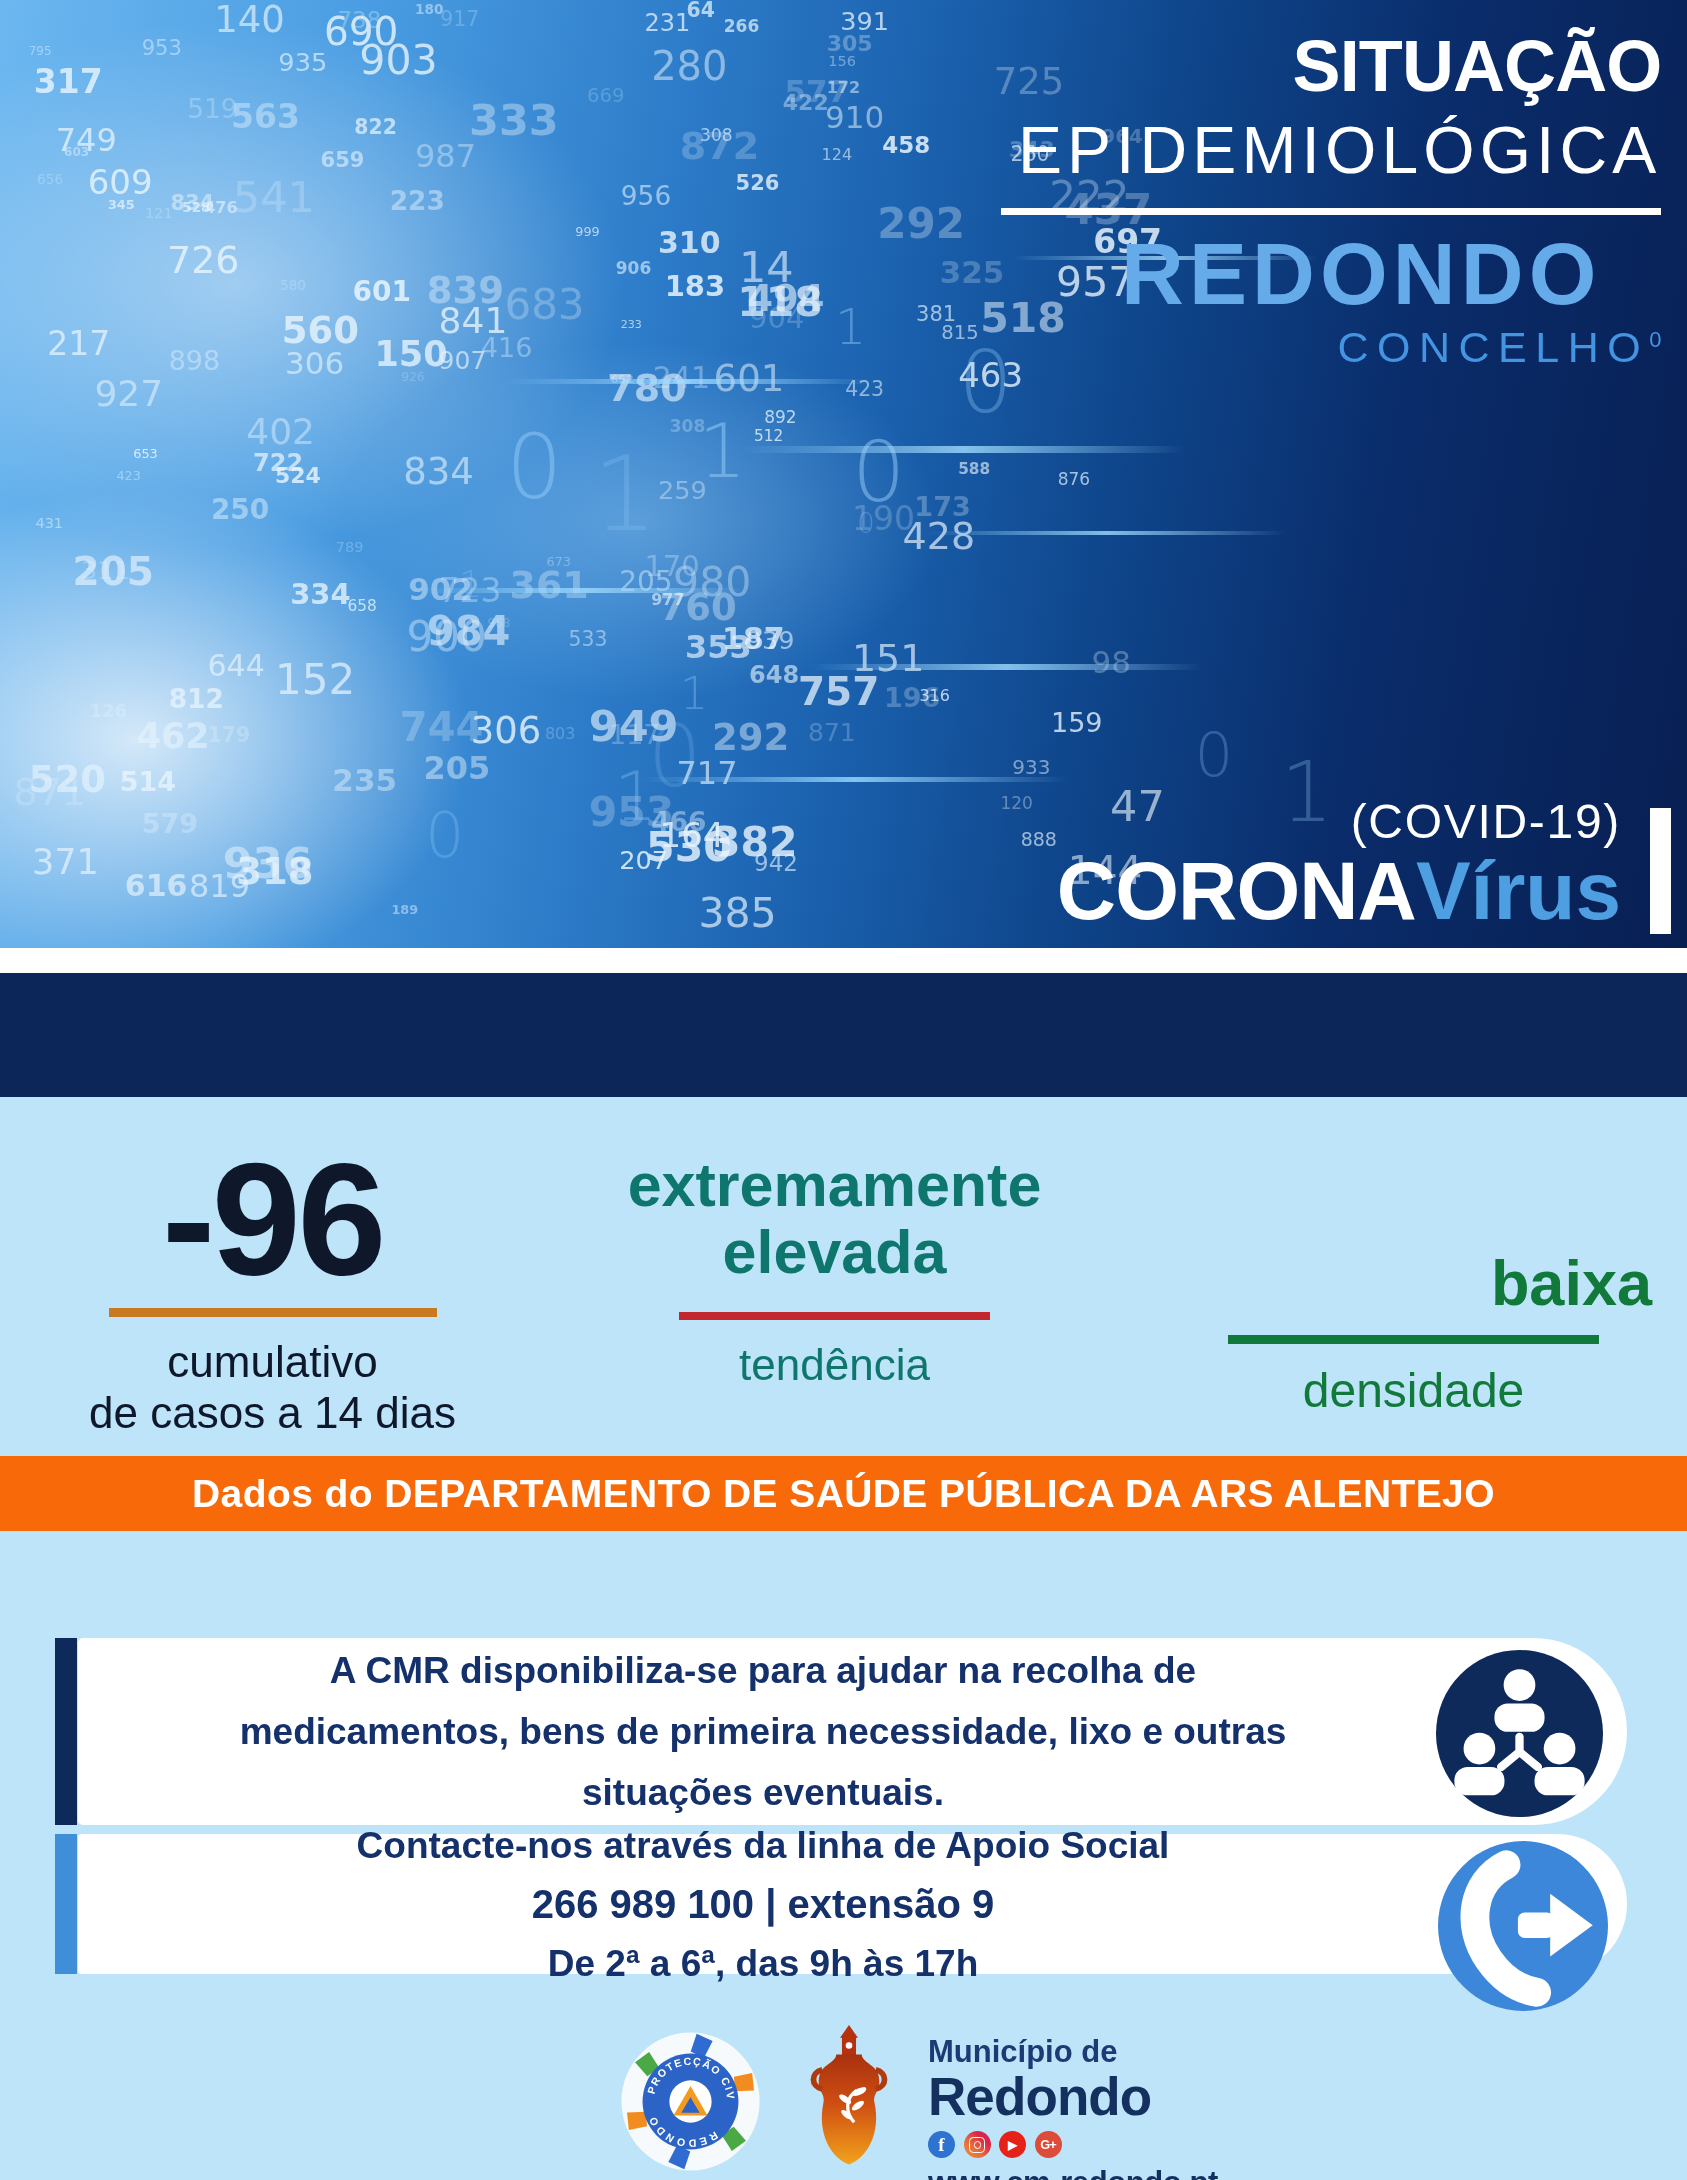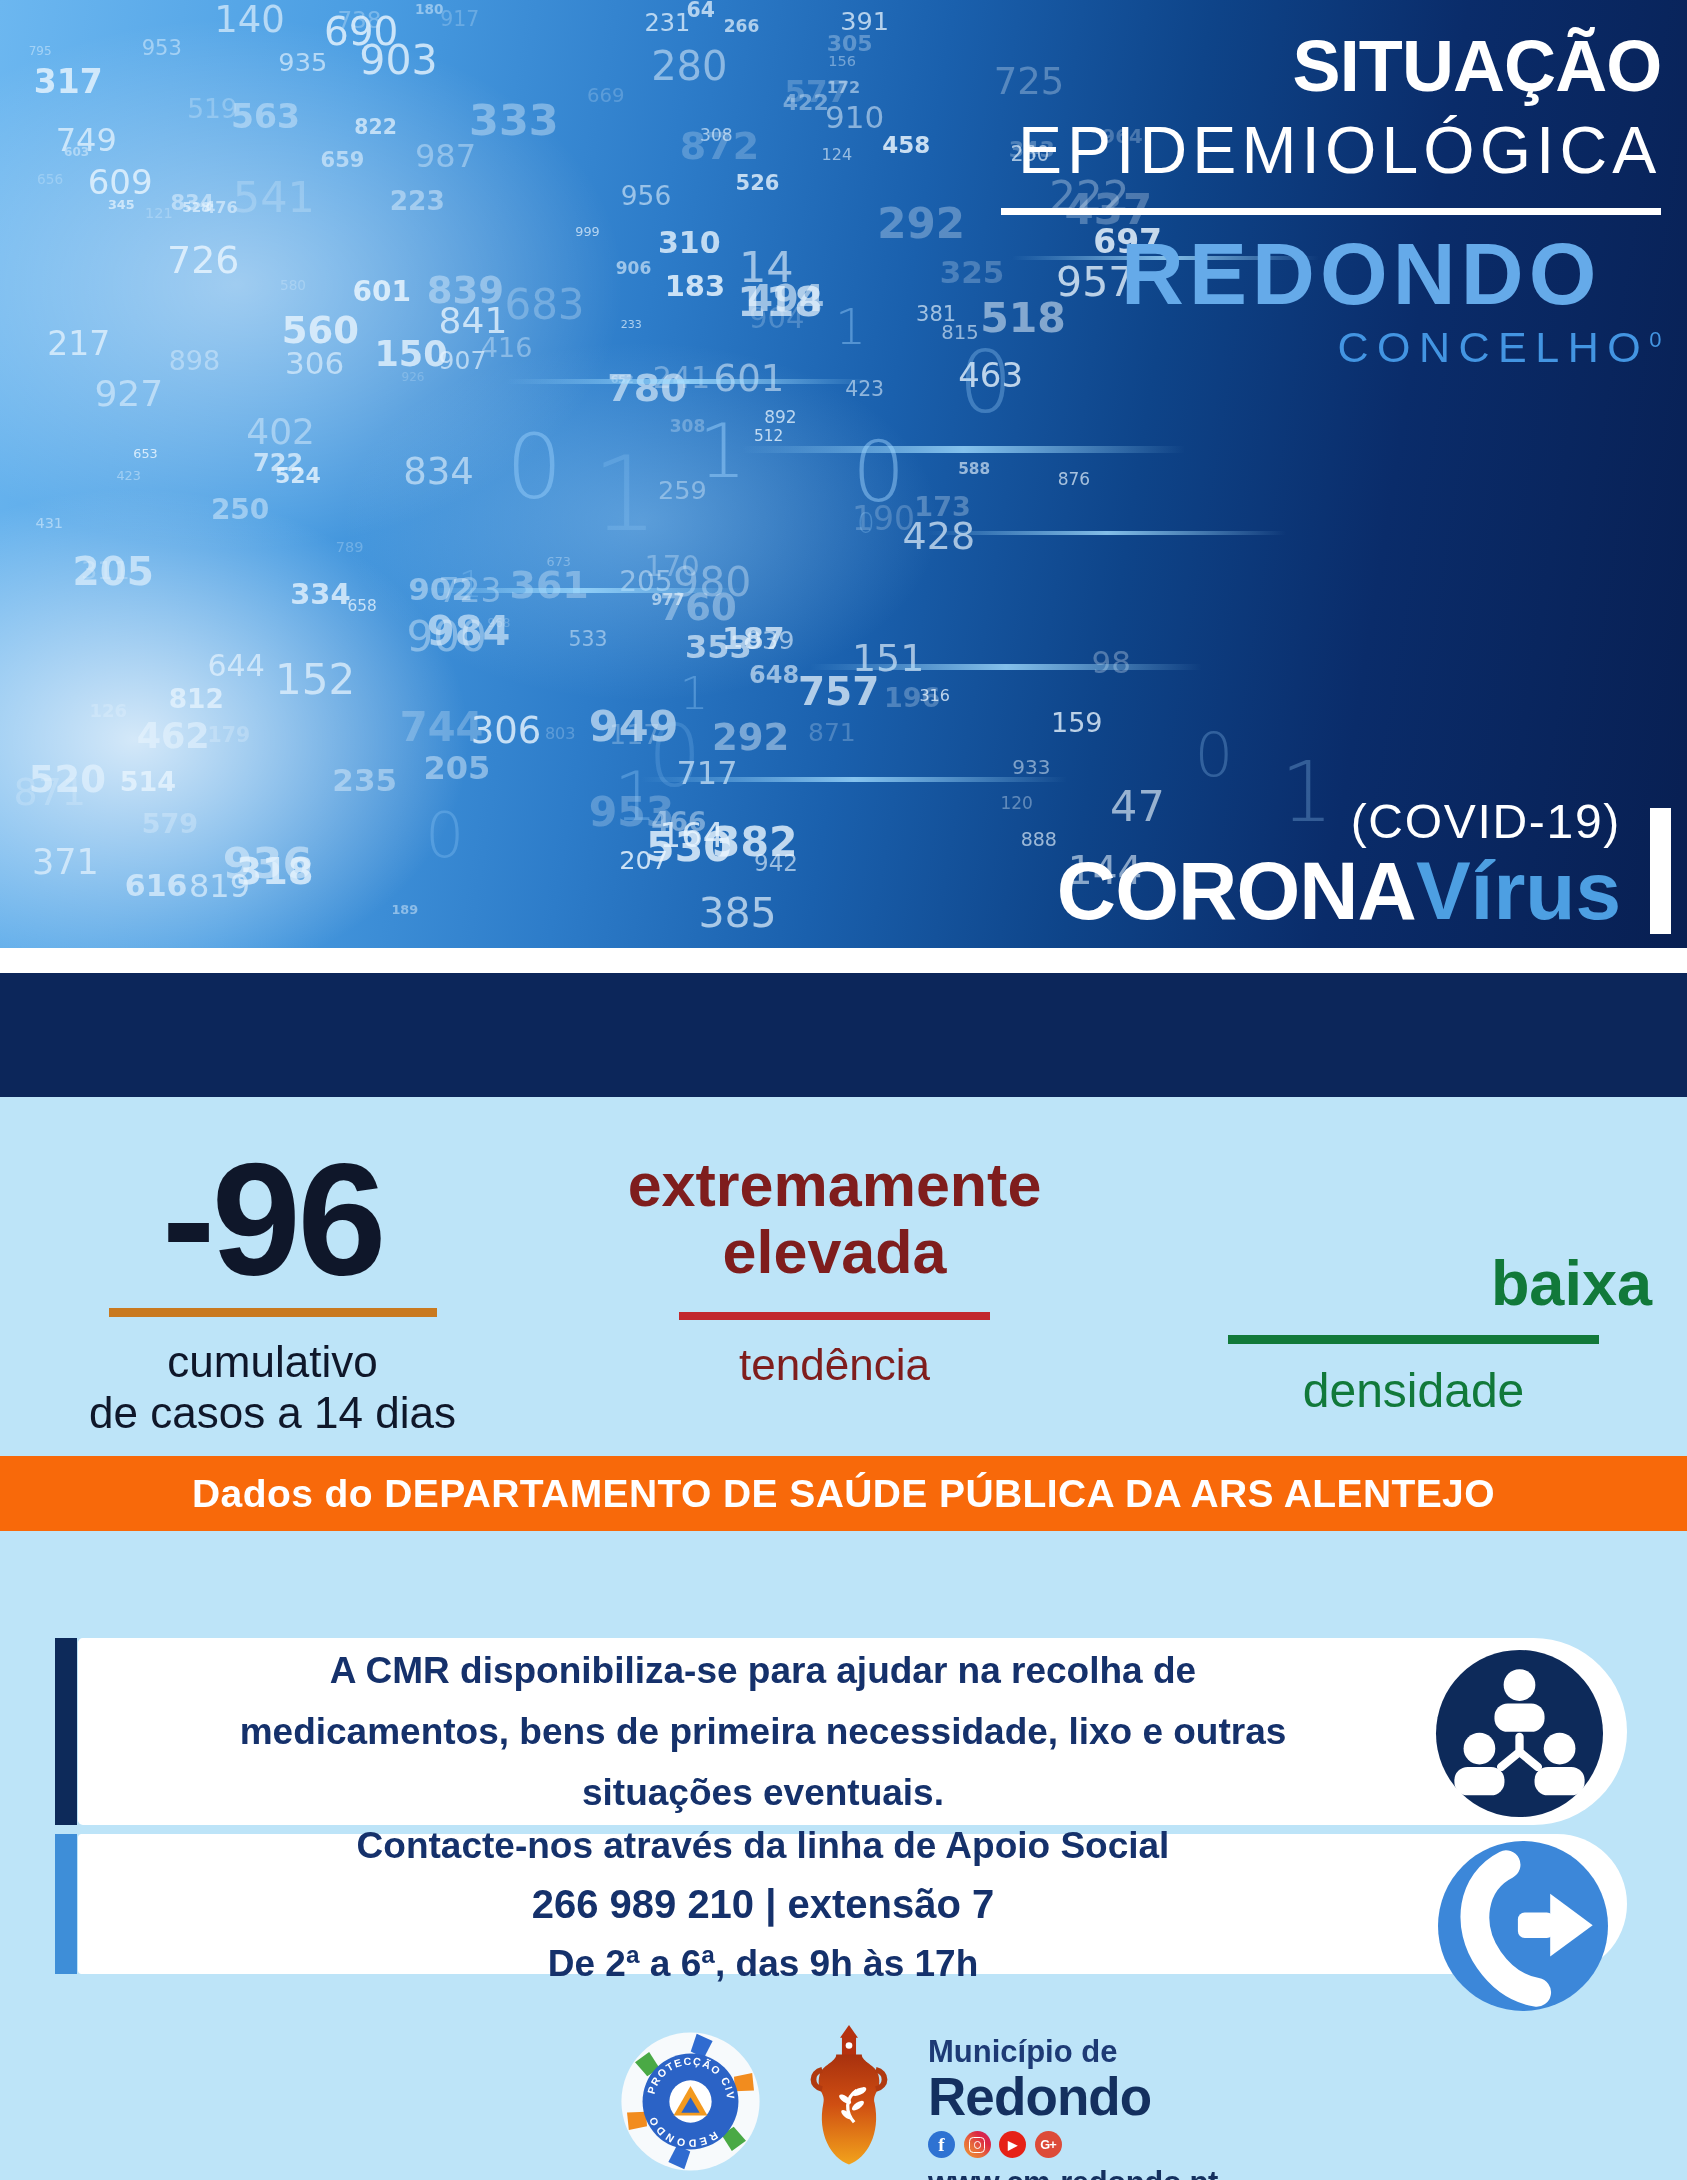--- a/index.html
+++ b/index.html
@@ -42,21 +42,21 @@
   .white-gap{position:absolute;top:948px;left:0;width:100%;height:25px;background:#ffffff;}
   .navy-band{position:absolute;top:973px;left:0;width:100%;height:124px;background:#0c265a;}
 
   
   .stat{position:absolute;text-align:center;}
   .stat-rule{height:8.5px;margin:12px auto 0 auto;}
   .stat-label{font-size:44px;font-weight:500;line-height:1.16;margin-top:19px;}
   #stat-cumulative{left:47px;top:1141px;width:451px;color:#0f172a;}
   #stat-cumulative .stat-value{font-size:160px;font-weight:800;line-height:.97;letter-spacing:-3.4px;}
   #stat-cumulative .stat-rule{width:328px;background:#c9791f;}
-  #stat-trend{left:579px;top:1152px;width:511px;color:#7f1d1d;}
+  #stat-trend{left:579px;top:1152px;width:511px;color:#0f766e;}
   #stat-trend .stat-value{font-size:61px;font-weight:800;line-height:1.1;}
   #stat-trend .stat-rule{width:311px;background:#c2272e;margin-top:25.6px;}
   #stat-density{left:1175px;top:1152px;width:477px;color:#11793a;}
   #stat-density .stat-value{font-size:63px;font-weight:800;line-height:1;margin-top:100px;text-align:right;}
   #stat-density .stat-rule{width:371px;background:#11793a;margin-top:20.4px;}
   #stat-density .stat-label{font-size:48px;}
 
   
   .source-band{position:absolute;top:1456px;left:0;width:100%;height:75px;background:#f8690a;
                display:flex;align-items:center;justify-content:center;}
@@ -377,21 +377,21 @@
         </g>
         <path d="M50 52 V61 M50 61 L39 70 M50 61 L61 70" stroke="#ffffff" stroke-width="5" stroke-linecap="round" fill="none"></path>
       </svg>
     </div>
   </section>
 
   <section class="info-box" id="support-box">
     <div class="box-bar"></div>
     <div class="box-lines">
       <p>Contacte-nos através da linha de Apoio Social</p>
-      <p class="strong">266 989 210 | extensão 7</p>
+      <p class="strong">266 989 100 | extensão 9</p>
       <p>De 2ª a 6ª, das 9h às 17h</p>
     </div>
     <div class="box-icon" id="support-icon">
       <svg viewBox="0 0 100 100">
         <path d="M40 14 C 20 24 16 50 30 70 C 37 80 46 87 58 89" stroke="#ffffff" stroke-width="17" stroke-linecap="round" fill="none"></path>
         <rect x="47" y="42" width="21" height="15" rx="4" fill="#ffffff"></rect>
         <polygon points="66,31 91,49.5 66,68" fill="#ffffff"></polygon>
       </svg>
     </div>
   </section>

